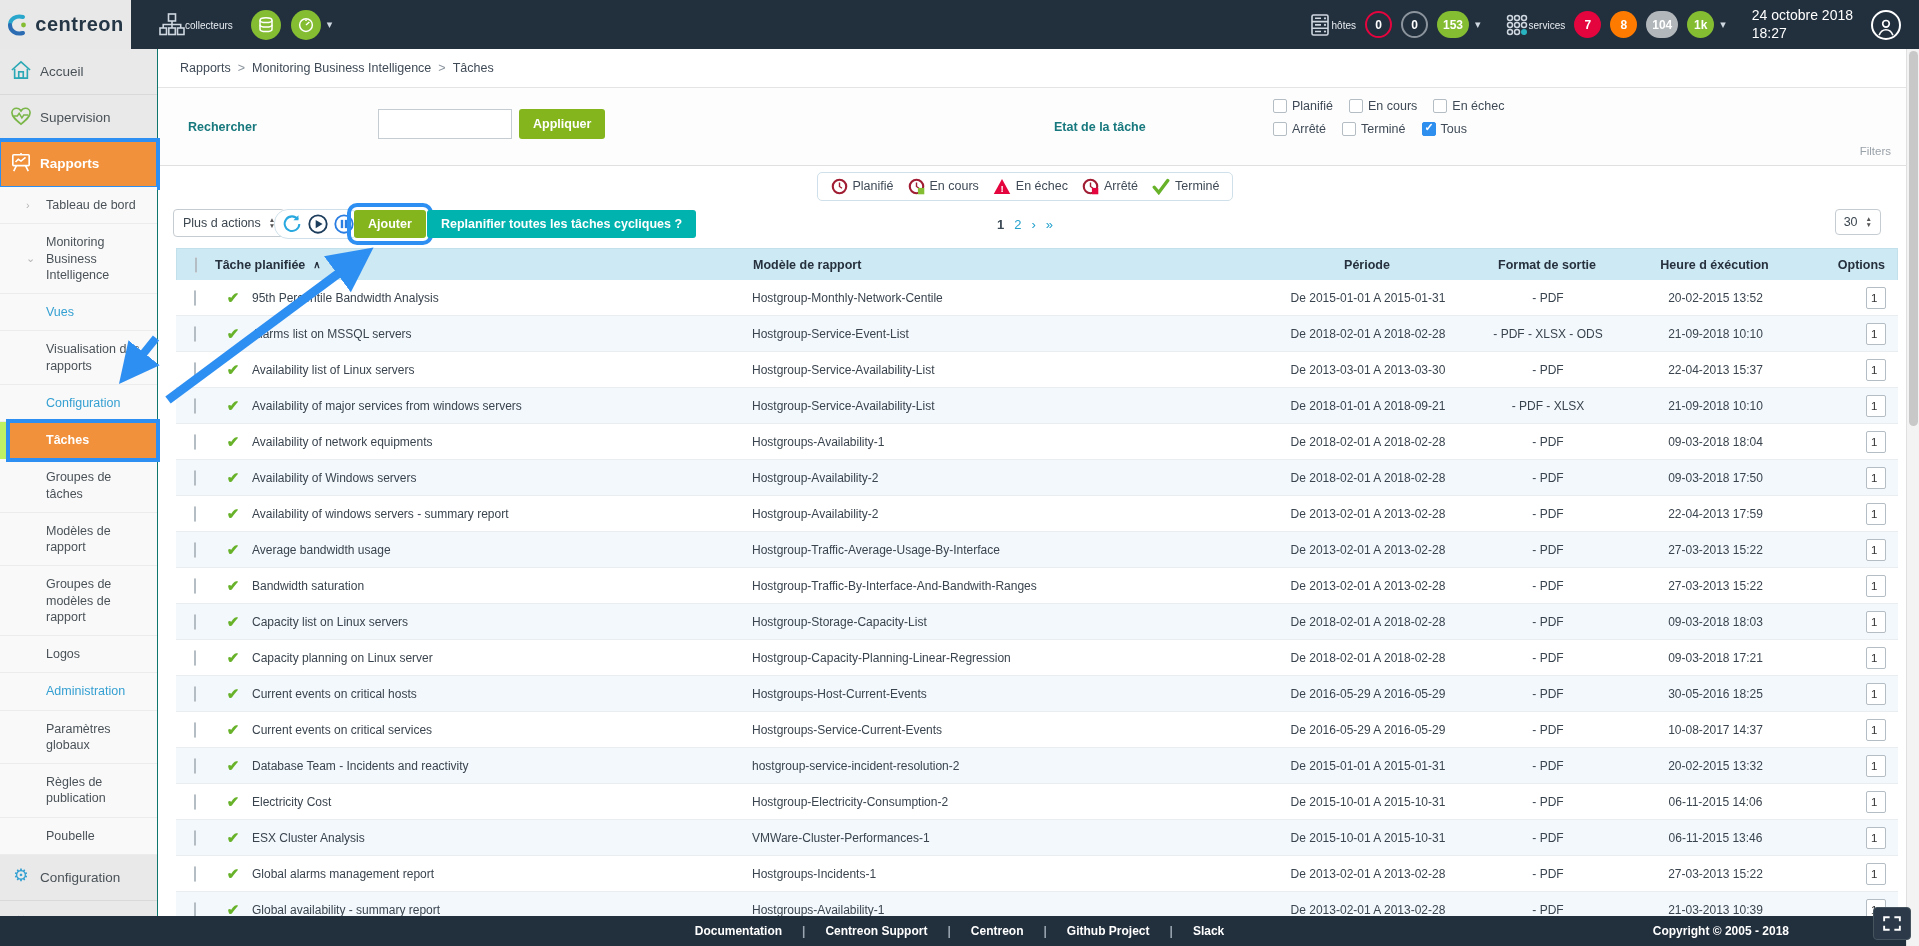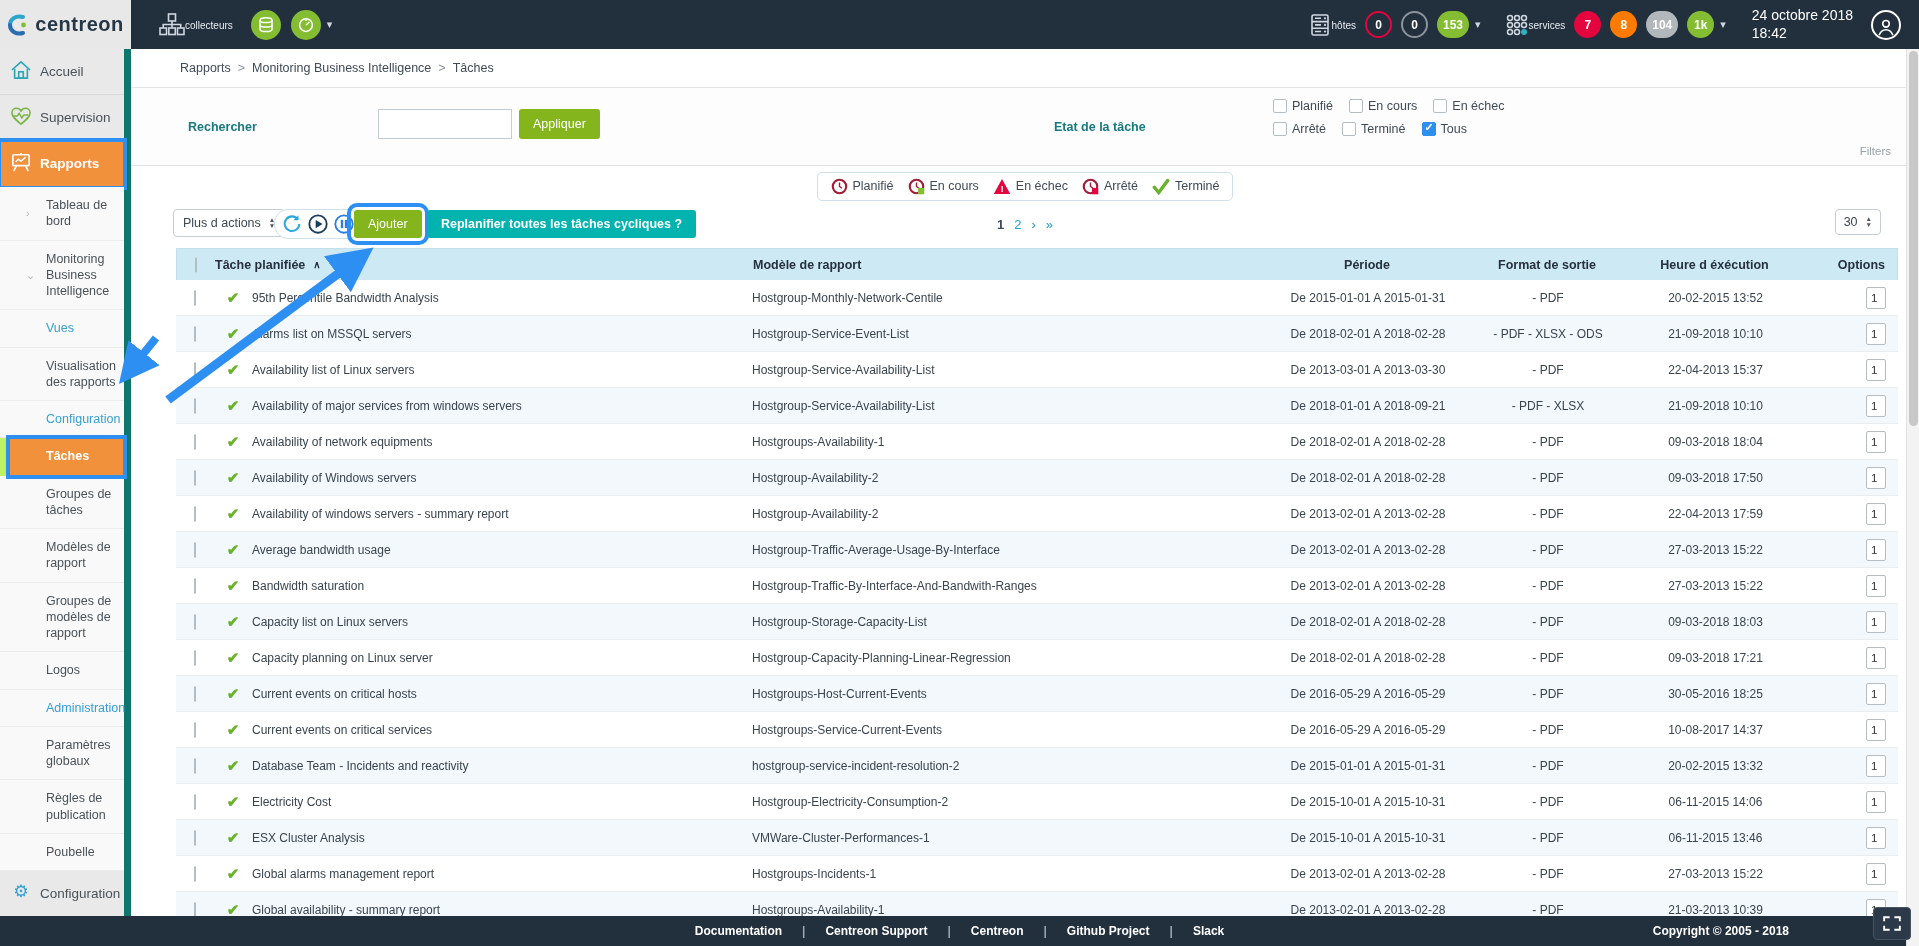--- a/index.html
+++ b/index.html
@@ -20,21 +20,21 @@
   .b-outline-red   { background:transparent; border:2px solid #e4043e; }
   .b-outline-grey  { background:transparent; border:2px solid #8b949c; }
   .b-solid-green   { background:#84bd32; }
   .b-solid-red     { background:#e4043e; }
   .b-solid-orange  { background:#ff7b00; }
   .b-solid-grey    { background:#b2b7bb; }
   .clockblock { color:#fff; font-size:14px; line-height:1.25; margin:0 18px 0 26px; }
   .avatar { width:30px; height:30px; border-radius:50%; border:2px solid #fff; display:flex; align-items:flex-end; justify-content:center; overflow:hidden; }
 
   
-  .sidebar { position:absolute; top:49px; left:0; bottom:0; width:131px; background:#bef264; border-right:7px solid #0f766e; z-index:20; font-size:13px; }
+  .sidebar { position:absolute; top:49px; left:0; bottom:0; width:158px; background:#bef264; border-right:1px solid #0f766e; z-index:20; font-size:13px; }
   .side-item { display:flex; align-items:center; gap:8px; padding:11px 8px 11px 10px; color:#4a5258; cursor:pointer; }
   .side-main { background:#e9e9e9; border-bottom:1px solid #d9d9d9; font-size:13.5px; }
   .side-main .micon { width:22px; text-align:center; flex:none; }
   .side-sub { padding:10px 6px 10px 46px; border-bottom:1px solid #ececec; background:#f9f9f9; font-size:12.5px; line-height:1.3; }
   .side-parent { position:relative; }
   .side-parent .pchev { position:absolute; left:26px; color:#b5b5b5; font-size:11px; }
   .side-link { color:#35a0d2; }
   .side-active { background:#f1913c !important; color:#fff !important; font-weight:bold; }
   .ann-rapports { outline:4px solid #2e8ff2; outline-offset:-1px; }
   .ann-taches { outline:4px solid #2e8ff2; outline-offset:-1px; margin-left:9px; padding-left:37px; }
@@ -42,21 +42,21 @@
 
   
   .content { position:absolute; top:49px; left:131px; right:0; bottom:0; background:#fff; }
   .breadcrumb { height:39px; display:flex; align-items:center; padding-left:49px; font-size:12.5px; color:#3f4a56; border-bottom:1px solid #e4e4e4; background:#fff; gap:7px; }
   .breadcrumb .sep { color:#8a939c; }
 
   .filterbar { position:relative; height:78px; border-bottom:1px solid #e0e0e0; background:#fdfdfd; }
   .lbl-teal { color:#17787d; font-weight:bold; font-size:12.5px; }
   .f-search-label { position:absolute; left:57px; top:32px; }
   .f-input { position:absolute; left:247px; top:21px; width:134px; height:30px; border:1px solid #c6cdd2; background:#fff; padding:0 8px; font-size:12px; }
-  .btn-green { background:#84b51c; color:#fff; border:none; border-radius:3px; font-weight:normal; font-size:12.5px; padding:7px 14px; cursor:pointer; }
+  .btn-green { background:#84b51c; color:#fff; border:none; border-radius:3px; font-weight:bold; font-size:12.5px; padding:7px 14px; cursor:pointer; }
   .f-apply { position:absolute; left:388px; top:21px; height:30px; }
   .f-state-label { position:absolute; left:923px; top:32px; }
   .chk-zone { position:absolute; left:1142px; top:11px; }
   .chk-row { display:flex; gap:16px; margin-bottom:9px; align-items:center; }
   .chk { display:flex; align-items:center; gap:5px; font-size:12.5px; color:#3f4a56; cursor:pointer; }
   .box { width:14px; height:14px; border:1px solid #b4bdc4; border-radius:2px; background:#fff; flex:none; position:relative; }
   .box.checked { background:#2f8fef; border-color:#2f8fef; }
   .box.checked:after { content:"✓"; position:absolute; top:-2px; left:2px; color:#fff; font-size:11px; font-weight:bold; }
   .filters-lbl { position:absolute; right:28px; bottom:8px; color:#9aa2a9; font-size:11.5px; }
 
@@ -189,21 +189,21 @@
       <span id="services-badges" style="display:flex">
           <span class="badge b-solid-red">7</span>
           <span class="badge b-solid-orange">8</span>
           <span class="badge b-solid-grey">104</span>
           <span class="badge b-solid-green">1k</span>
           <span class="chev" style="align-self: center;">▾</span>
         </span>
 
       <div class="clockblock">
         <div>24 octobre 2018</div>
-        <div>18:42</div>
+        <div>18:27</div>
       </div>
       <div class="avatar">
         <svg width="22" height="22" viewBox="0 0 24 24" fill="none" stroke="#fff" stroke-width="1.8">
           <circle cx="12" cy="8.5" r="3.6"></circle>
           <path d="M4.5 21c1.5-4.2 4.3-6 7.5-6s6 1.8 7.5 6"></path>
         </svg>
       </div>
     </div>
   </div>
 

